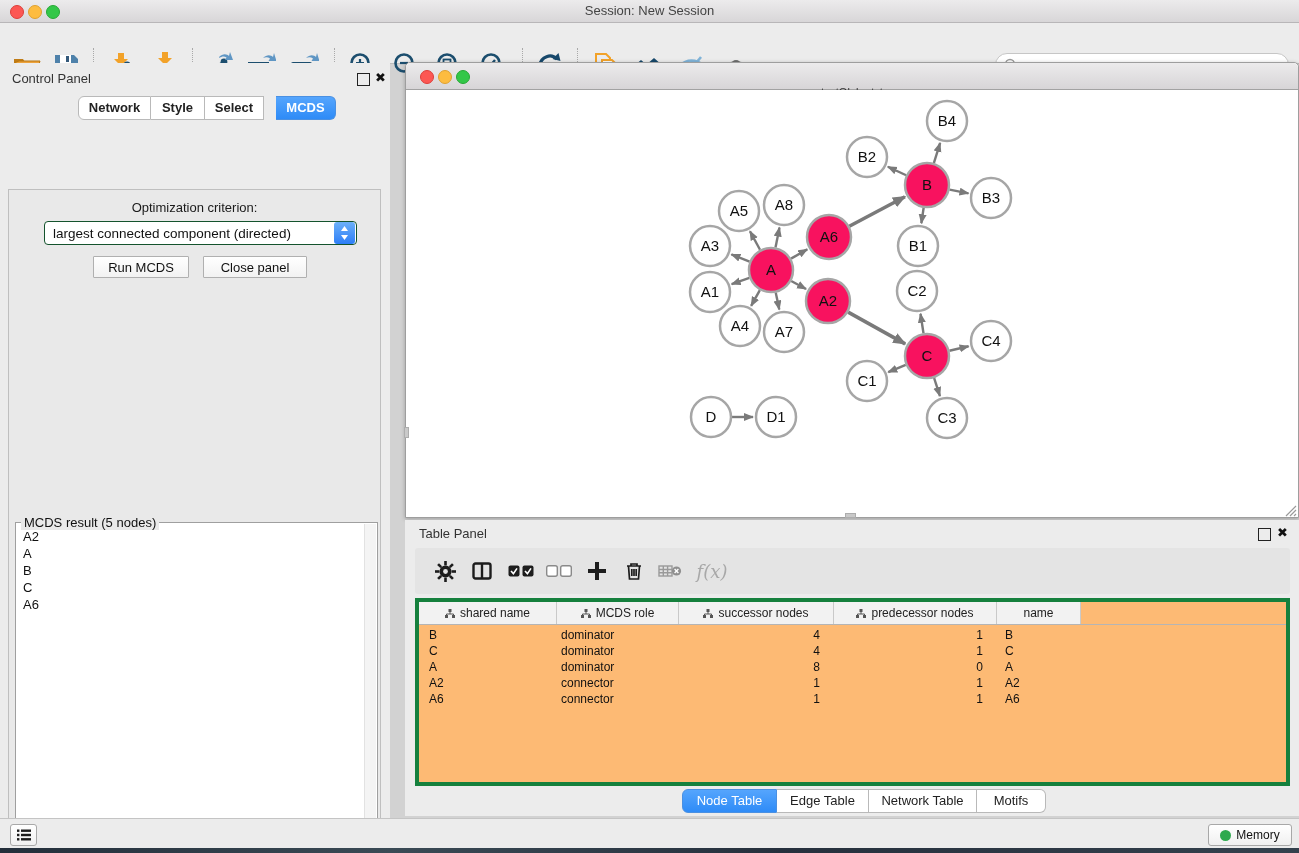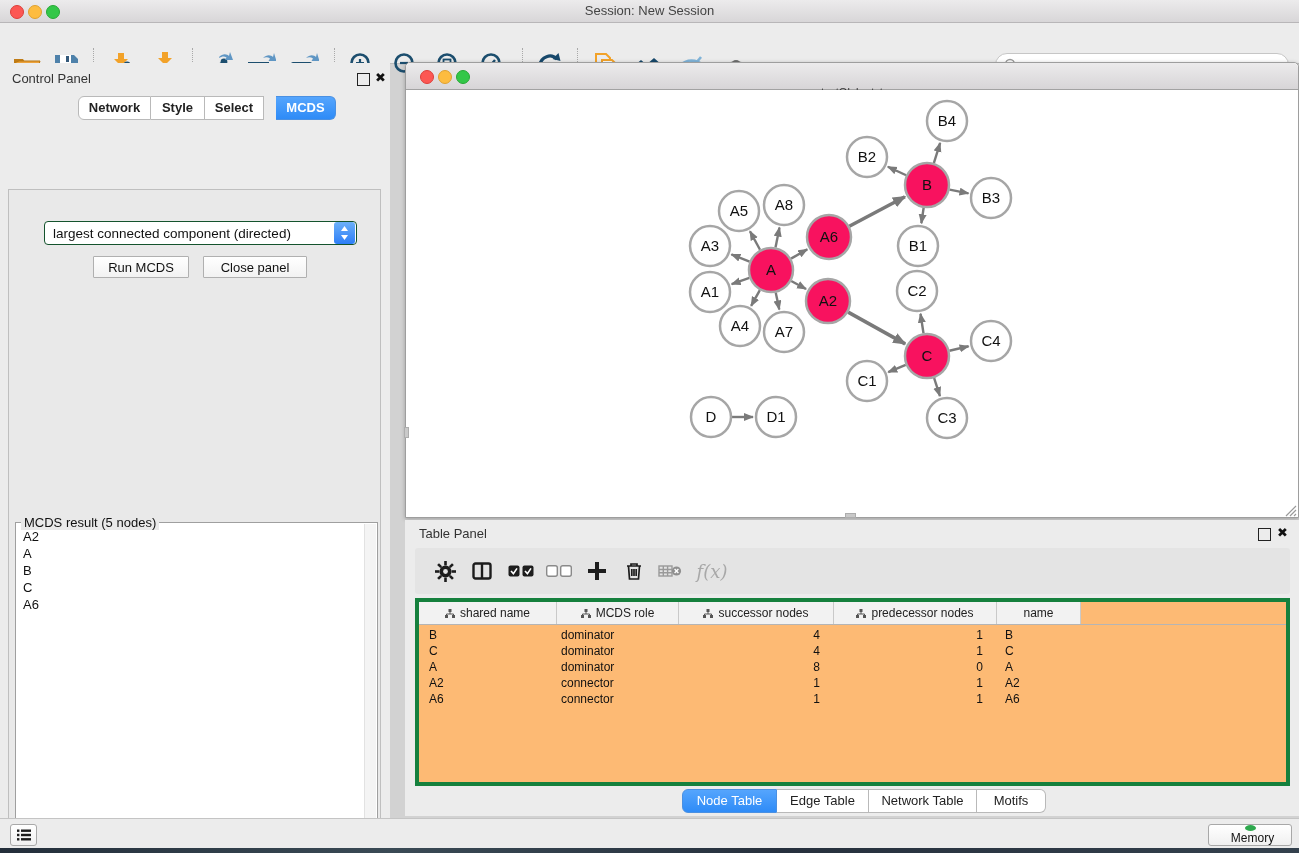--- a/index.html
+++ b/index.html
@@ -230,20 +230,21 @@
   <div class="abs wc-close" style="left:375px;top:7px;">✖</div>
 
   <div class="seg" style="left:78px;top:33px;font-weight:bold;">
     <div class="seg-item" style="width:71px;">Network</div>
     <div class="seg-item" style="width:53px;">Style</div>
     <div class="seg-item" style="width:58px;">Select</div>
     <div class="seg-item active" style="width:59px;">MCDS</div>
   </div>
 
   <div class="abs cp-pane">
+    <div class="abs opt-label">Optimization criterion:</div>
     <div class="abs dropdown">
       <span class="dd-text">largest connected component (directed)</span>
       <span class="dd-step">
         <svg width="9" height="16" viewBox="0 0 9 16">
             <path d="M4.5 1L8 6H1z" fill="#fff"></path>
             <path d="M4.5 15L1 10h7z" fill="#fff"></path>
           </svg>
       </span>
     </div>
     <div class="btn" style="left:84px;top:66px;width:96px;">Run MCDS</div>
@@ -530,18 +531,18 @@
         <g fill="#1d1d1d">
           <rect x="0" y="0.5" width="2.4" height="2.4"></rect>
           <rect x="4" y="0.5" width="10" height="2.4"></rect>
           <rect x="0" y="4.8" width="2.4" height="2.4"></rect>
           <rect x="4" y="4.8" width="10" height="2.4"></rect>
           <rect x="0" y="9.1" width="2.4" height="2.4"></rect>
           <rect x="4" y="9.1" width="10" height="2.4"></rect>
         </g>
       </svg>
   </div>
-  <div class="abs sb-btn" style="left:1208px;width:84px;flex-direction:column;">
+  <div class="abs sb-btn" style="left:1208px;width:84px;">
     <span style="width:11px;height:11px;border-radius:50%;background:#2ea94e;display:inline-block;"></span>
     <span class="memlabel">Memory</span>
   </div>
 </div>
 <div class="abs deskstrip"></div>
 
 </body></html>

